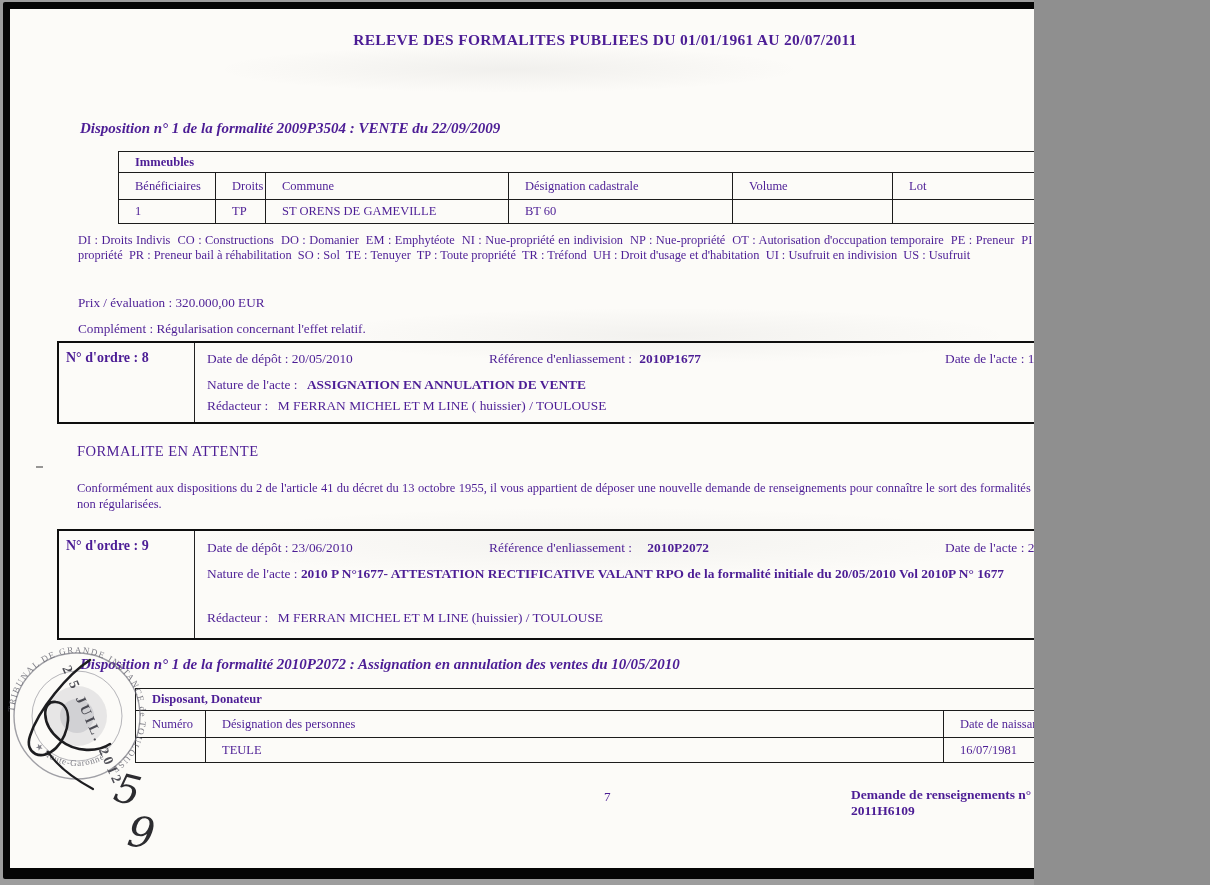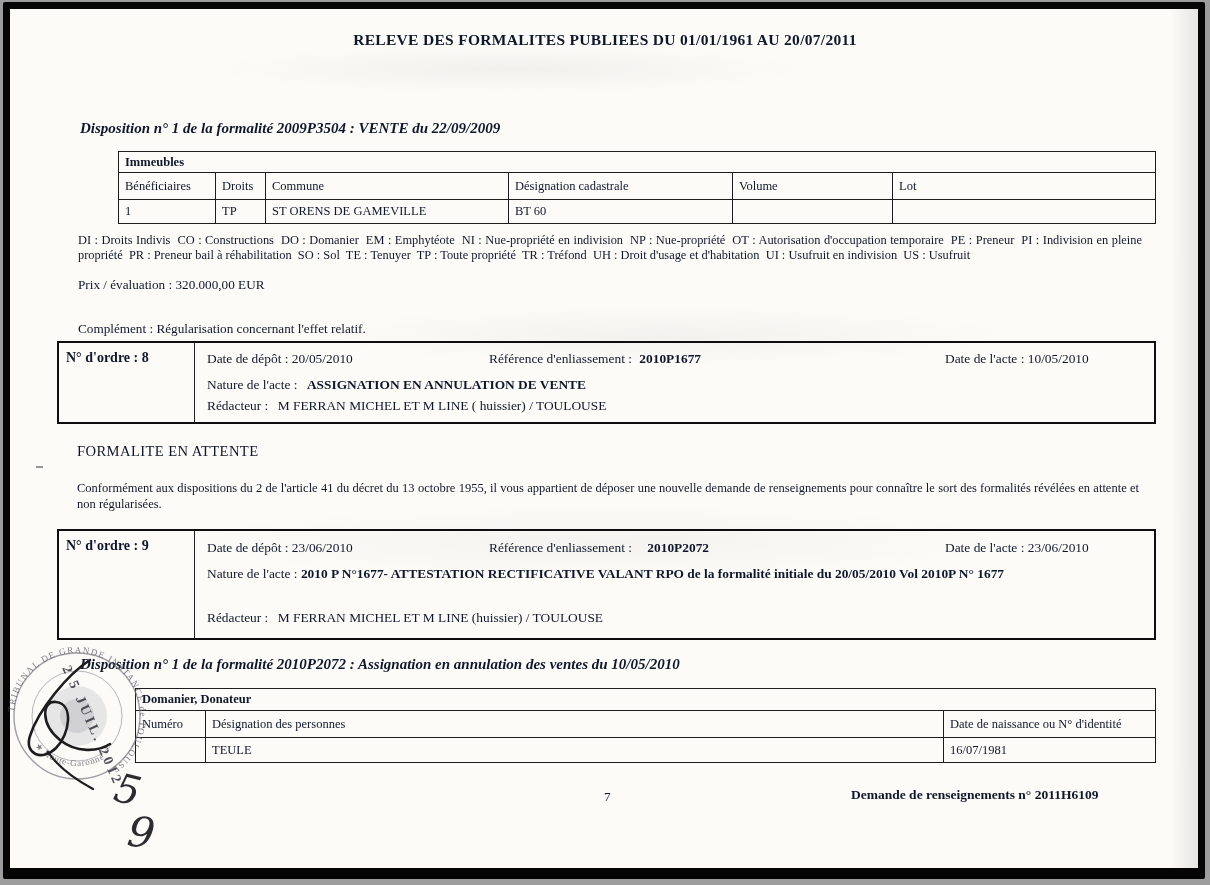--- a/index.html
+++ b/index.html
@@ -1,30 +1,30 @@
 <!DOCTYPE html>
 <html><head>
 <meta charset="utf-8">
 <style>
   html,body{margin:0;padding:0;background:#8f8f8f;}
-  .scan{position:relative;width:1210px;height:885px;background:#9d9d9d;overflow:hidden;
-        font-family:"Liberation Serif",serif;color:#0f172a;}
+  .scan{position:relative;width:1034px;height:885px;background:#9d9d9d;overflow:hidden;
+        font-family:"Liberation Serif",serif;color:#4c1d95;}
   .frame{position:absolute;left:3px;top:2px;width:1202px;height:877px;background:#050505;border-radius:2px;}
   .page{position:absolute;left:10px;top:9px;width:1188px;height:859px;background:#fcfbf8;}
   .page::after{content:"";position:absolute;inset:0;pointer-events:none;
       background:
         radial-gradient(ellipse 420px 34px at 42% 7%, rgba(60,60,60,.06), transparent 70%),
         radial-gradient(ellipse 500px 40px at 55% 38%, rgba(60,60,60,.05), transparent 70%),
         radial-gradient(ellipse 600px 50px at 50% 62%, rgba(60,60,60,.045), transparent 70%),
         linear-gradient(to left, rgba(40,40,40,.10), rgba(40,40,40,0) 28px);}
   .abs{position:absolute;}
   .doc-title{top:31px;left:0;width:1210px;text-align:center;font-weight:bold;font-size:15.5px;letter-spacing:.3px;}
   .h-disp{font-style:italic;font-weight:bold;font-size:15px;}
   .tbl{border-collapse:collapse;table-layout:fixed;font-size:12.5px;background:#fcfbf8;}
-  .tbl td{border:1px solid #1c1c1c;padding:1px 6px;text-align:left;vertical-align:middle;
+  .tbl td{border:1px solid #1c1c1c;padding:1px 16px;text-align:left;vertical-align:middle;
           white-space:nowrap;overflow:hidden;}
   .tbl .t-title td{font-weight:bold;border-bottom:1px solid #1c1c1c;}
   .lbl{font-weight:normal;}
   .bold{font-weight:bold;}
   .legend{font-size:12.4px;line-height:15.4px;text-align:justify;white-space:pre-wrap;}
   .body-line{font-size:13.2px;}
   .obox{position:absolute;border:2px solid #0e0e0e;font-size:13.4px;}
   .ordre-cell{position:absolute;left:0;top:0;bottom:0;width:135px;border-right:1px solid #222;}
   .ordre-txt{position:absolute;left:7px;top:7px;font-weight:bold;font-size:14px;white-space:nowrap;}
   .caps-head{font-size:14.6px;letter-spacing:.4px;}
@@ -71,21 +71,21 @@
       <td>ST ORENS DE GAMEVILLE</td>
       <td>BT 60</td>
       <td></td>
       <td></td>
     </tr>
   </tbody>
     </table>
 
   <div class="abs legend" style="left:78px;top:233px;width:1064px;">DI : Droits Indivis  CO : Constructions  DO : Domanier  EM : Emphytéote  NI : Nue-propriété en indivision  NP : Nue-propriété  OT : Autorisation d'occupation temporaire  PE : Preneur  PI : Indivision en pleine propriété  PR : Preneur bail à réhabilitation  SO : Sol  TE : Tenuyer  TP : Toute propriété  TR : Tréfond  UH : Droit d'usage et d'habitation  UI : Usufruit en indivision  US : Usufruit</div>
 
-  <div class="abs body-line" style="left:78px;top:277px;">
+  <div class="abs body-line" style="left:78px;top:295px;">
     <span class="lbl">Prix / évaluation :</span>
     <span>320.000,00 EUR</span>
   </div>
   <div class="abs body-line" style="left:78px;top:321px;">
     <span class="lbl">Complément :</span>
     <span>Régularisation concernant l'effet relatif.</span>
   </div>
 
   <div class="obox" style="left:57px;top:341px;width:1095px;height:79px;">
     <div class="ordre-cell">
@@ -146,21 +146,21 @@
   <div class="abs h-disp" style="left:80px;top:656px;">Disposition n° 1 de la formalité 2010P2072 : Assignation en annulation des ventes du 10/05/2010</div>
 
   <table class="tbl abs" style="left:135px;top:688px;width:1020px;">
     <colgroup>
       <col style="width:70px">
         <col style="width:738px">
         <col style="width:212px">
     </colgroup>
     <tbody>
         <tr class="t-title" style="height:22px;">
-      <td colspan="3">Domanier, Donateur</td>
+      <td colspan="3">Disposant, Donateur</td>
     </tr>
     <tr style="height:27px;margin-top:46px;">
       <td>Numéro</td>
       <td>Désignation des personnes</td>
       <td>Date de naissance ou N° d'identité</td>
     </tr>
     <tr style="height:25px;">
       <td></td>
       <td>TEULE</td>
       <td>16/07/1981</td>

